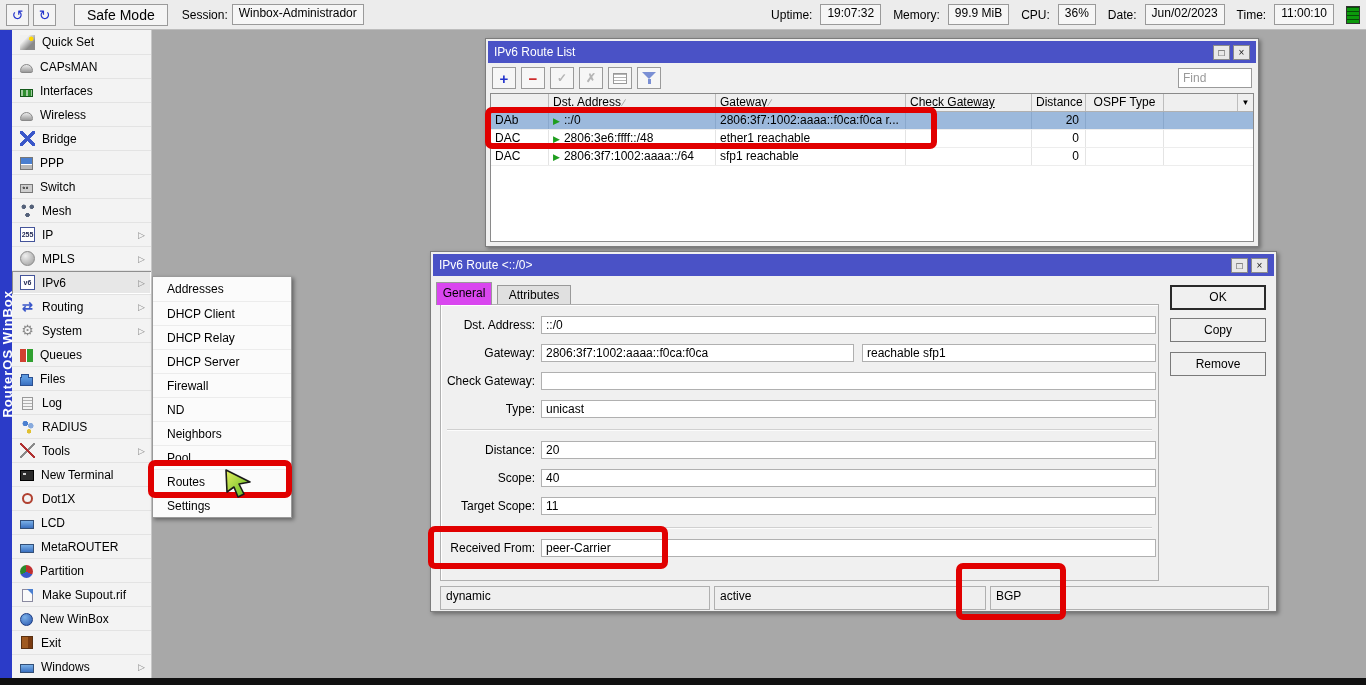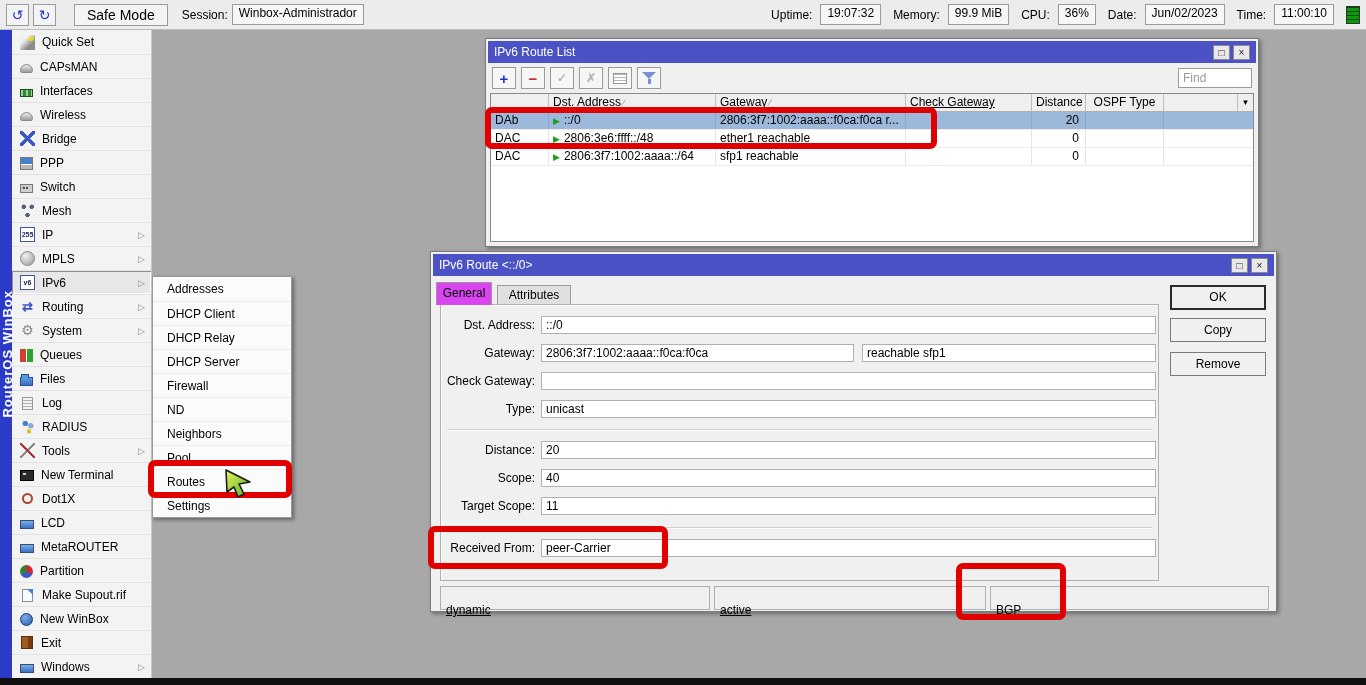--- a/index.html
+++ b/index.html
@@ -143,21 +143,21 @@
   .frow { position:absolute; left:0; width:715px; height:18px; display:flex; align-items:center; }
   .flabel { width:100px; text-align:right; padding-right:6px; flex:none; }
   .fbox { height:18px; border:1px solid #b0b0b0; background:#fff; padding:1px 4px 0 4px; overflow:hidden;
           white-space:nowrap; flex:1; }
   .fbox.fixed { flex:none; }
   .fsep { position:absolute; left:6px; width:705px; height:2px; border-top:1px solid #d0d0d0; border-bottom:1px solid #fcfcfc; }
   .dbtn { position:absolute; left:739px; width:96px; height:24px; background:#f0f0f0; border:1px solid #7a7a7a;
           text-align:center; line-height:22px; }
   .dbtn.default { height:25px; border:2px solid #2a2a2a; line-height:21px; }
   .statusseg { position:absolute; top:334px; height:24px; border:1px solid #b0b0b0; background:#efefef;
-               padding:16px 0 0 5px;text-decoration:underline; }
+               padding:2px 0 0 5px; }
 
   
   .ann { position:absolute; border:6px solid #e10000; border-radius:7px; z-index:50; pointer-events:none; }
   .cursor { position:absolute; z-index:60; pointer-events:none; }
 </style>
 </head>
 <body>
 
 <div id="root">
 

